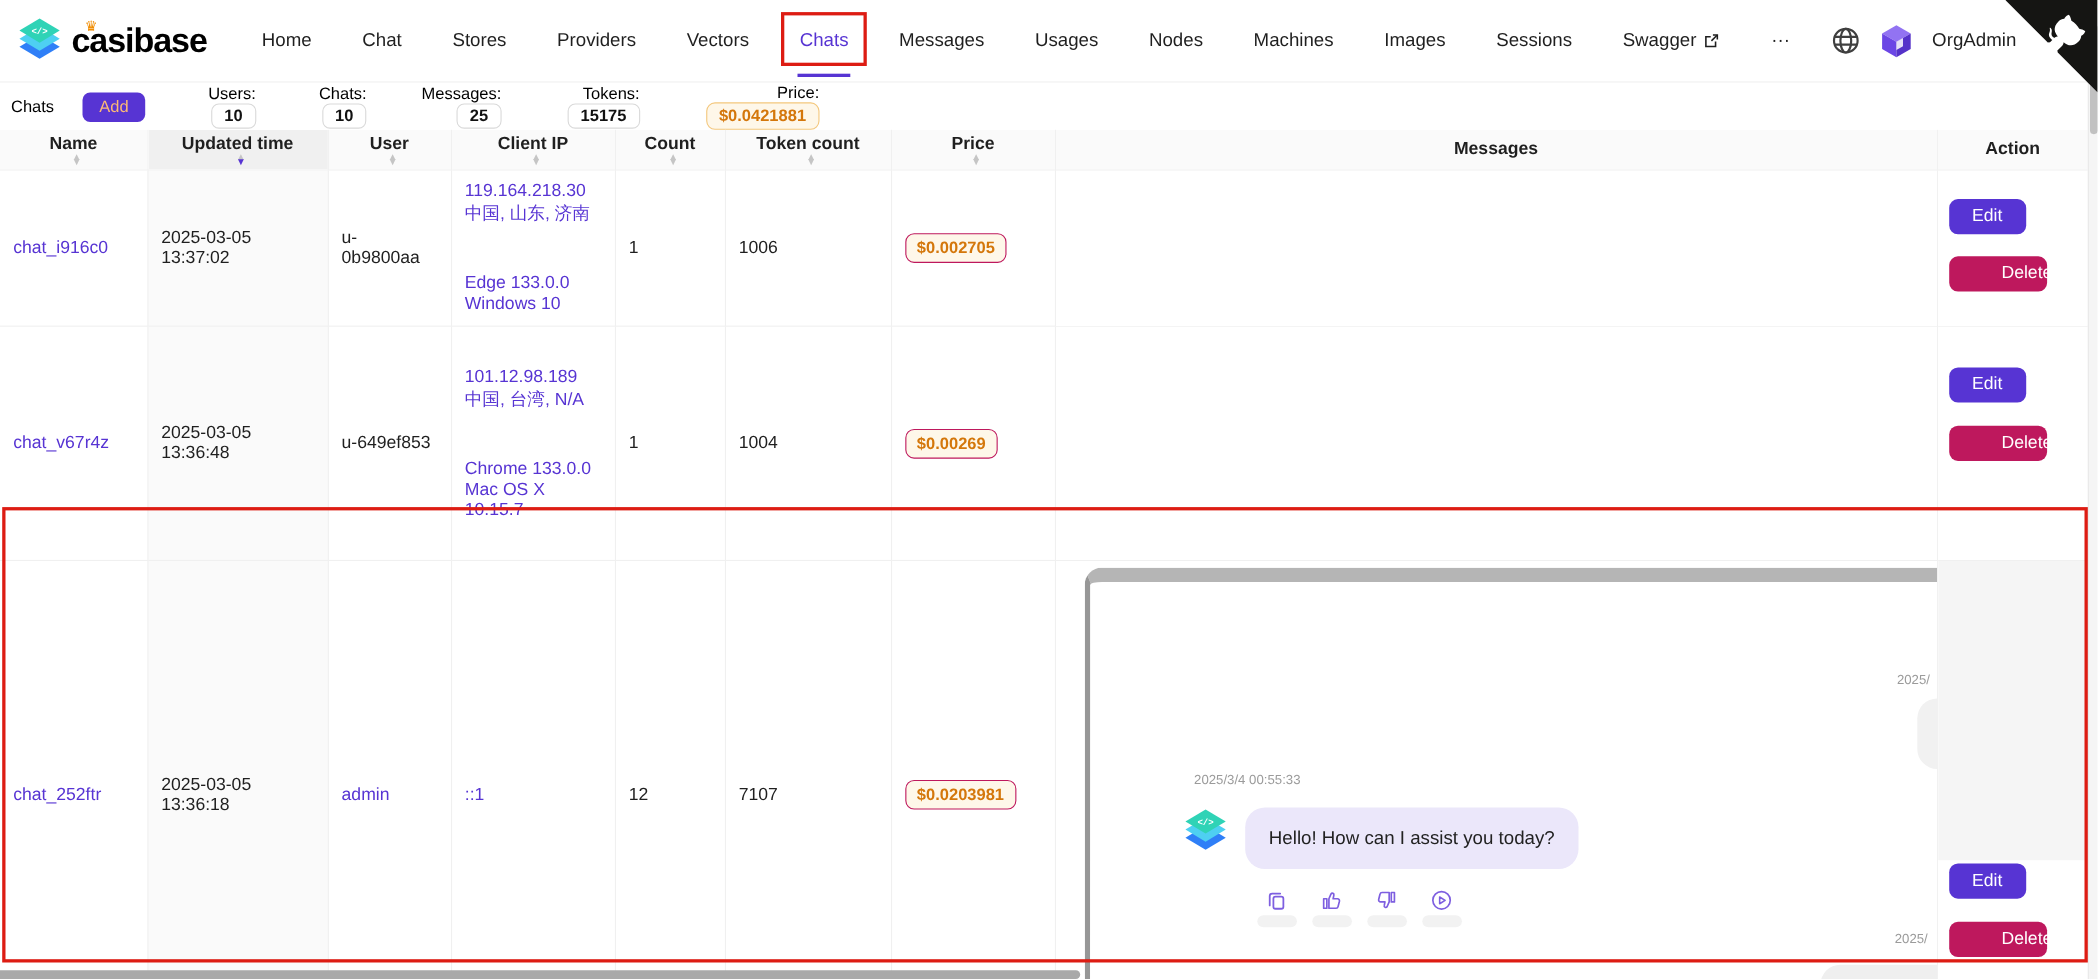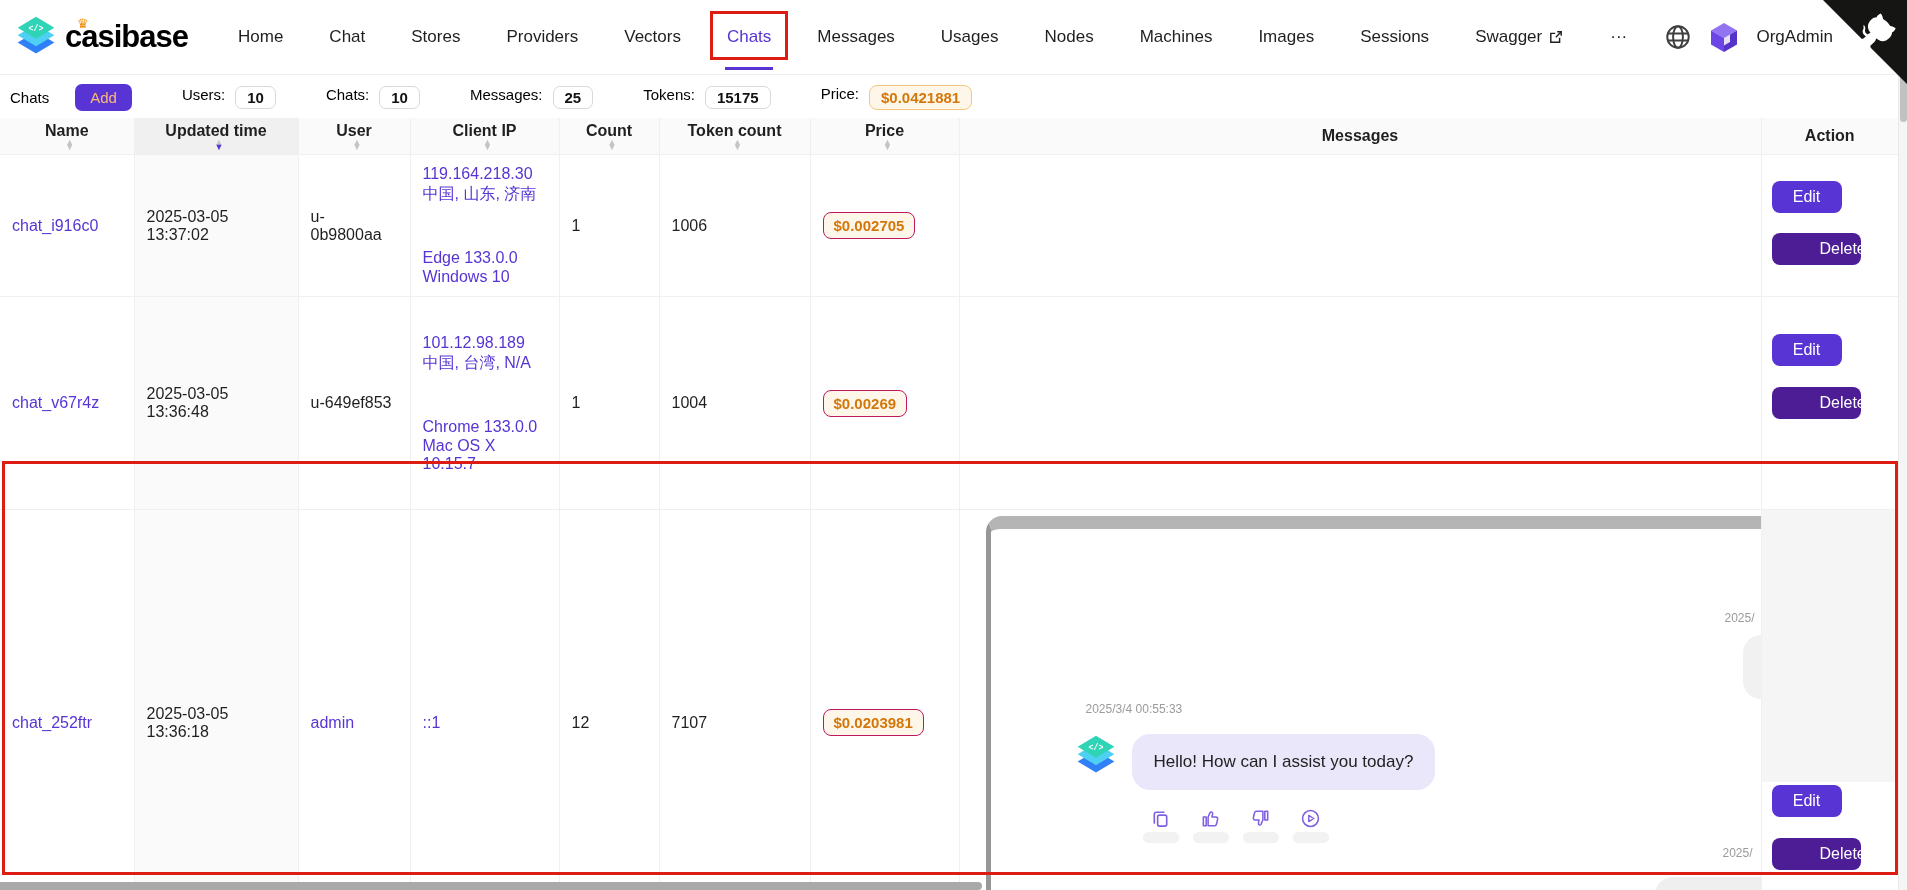--- a/index.html
+++ b/index.html
@@ -34,21 +34,21 @@
   
   .toolbar {
     position:absolute; top:76px; left:0; right:0; height:42px;
     display:flex; align-items:center; font-size:15px; padding-left:10px; background:#fff;
   }
   .toolbar-title { font-size:15px; color:#000; }
   .btn-add {
     margin-left:26px; background:#5734d3; color:#fdba74; border:none; cursor:pointer;
     border-radius:7px; padding:5px 15px; font-size:15px; font-family:inherit;
   }
-  .stat { display:flex; align-items:flex-start; margin-left:50px; }
+  .stat { display:flex; align-items:flex-end; margin-left:50px;flex-direction:column; }
   .stat-label { color:#000; }
   .stat-value {
     margin-left:10px; border:1px solid #d9d9d9; background:#fff; border-radius:7px;
     padding:2px 11px; font-weight:700; font-size:15px; color:#111;
   }
   .price-tag {
     margin-left:10px; background:#fef7e9; border:1px solid #f3c77d; color:#d4770b;
     border-radius:8px; padding:3px 11px; font-weight:700; font-size:15px; white-space:nowrap;
   }
 
@@ -71,21 +71,21 @@
   .row-2 td { height:213px; }
   .row-3 td { height:426px; }
   .link { color:#5734d3; cursor:pointer; }
   .user-wrap { white-space:pre-line; }
   .ip-line { color:#5734d3; cursor:pointer; margin:1px 0; }
   .ip-gap { height:42px; }
   .cell-price { display:inline-block; background:#fef7e9; border:1px solid #be185d; color:#d4770b; border-radius:8px; padding:4px 10px; font-weight:700; font-size:15px; }
   td.messages-cell, td.action-cell { padding:0; position:relative; overflow:hidden; vertical-align:top; }
   .btn { position:absolute; left:10px; border:none; cursor:pointer; color:#fff; font-size:16px; font-family:inherit; border-radius:8px; padding:7px 0; text-align:center; }
   .btn-edit { width:70px; background:#5734d3; }
-  .btn-delete { width:89px; background:#4c1d95;padding-left:48px; }
+  .btn-delete { width:89px; background:#be185d;padding-left:48px; }
   .r1-edit { top:26px; } .r1-delete { top:78px; }
   .r2-edit { top:37px; } .r2-delete { top:90px; }
   .r3-edit { top:275px; } .r3-delete { top:328px; }
   .action-shade { position:absolute; top:0; left:0; right:0; height:272px; background:#f5f5f5; }
 
   
   .chat-frame {
     position:absolute; left:26px; top:6px; right:0; bottom:0; background:#fff;
     border-top:13px solid #b5b5b5; border-left:5px solid #979797; border-top-left-radius:16px;
   }

